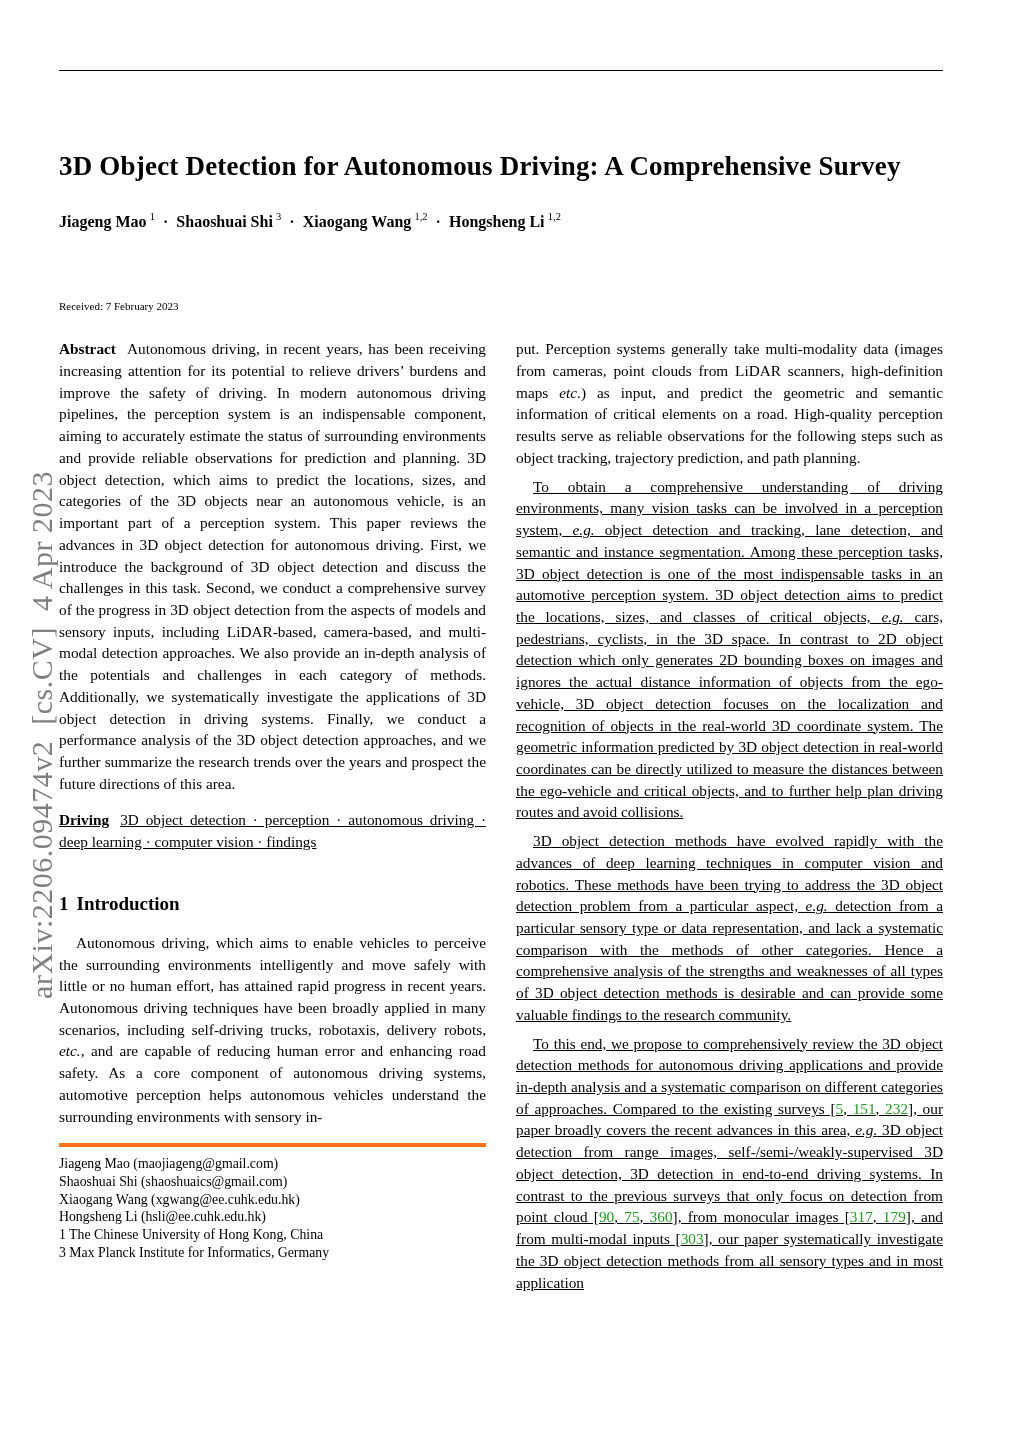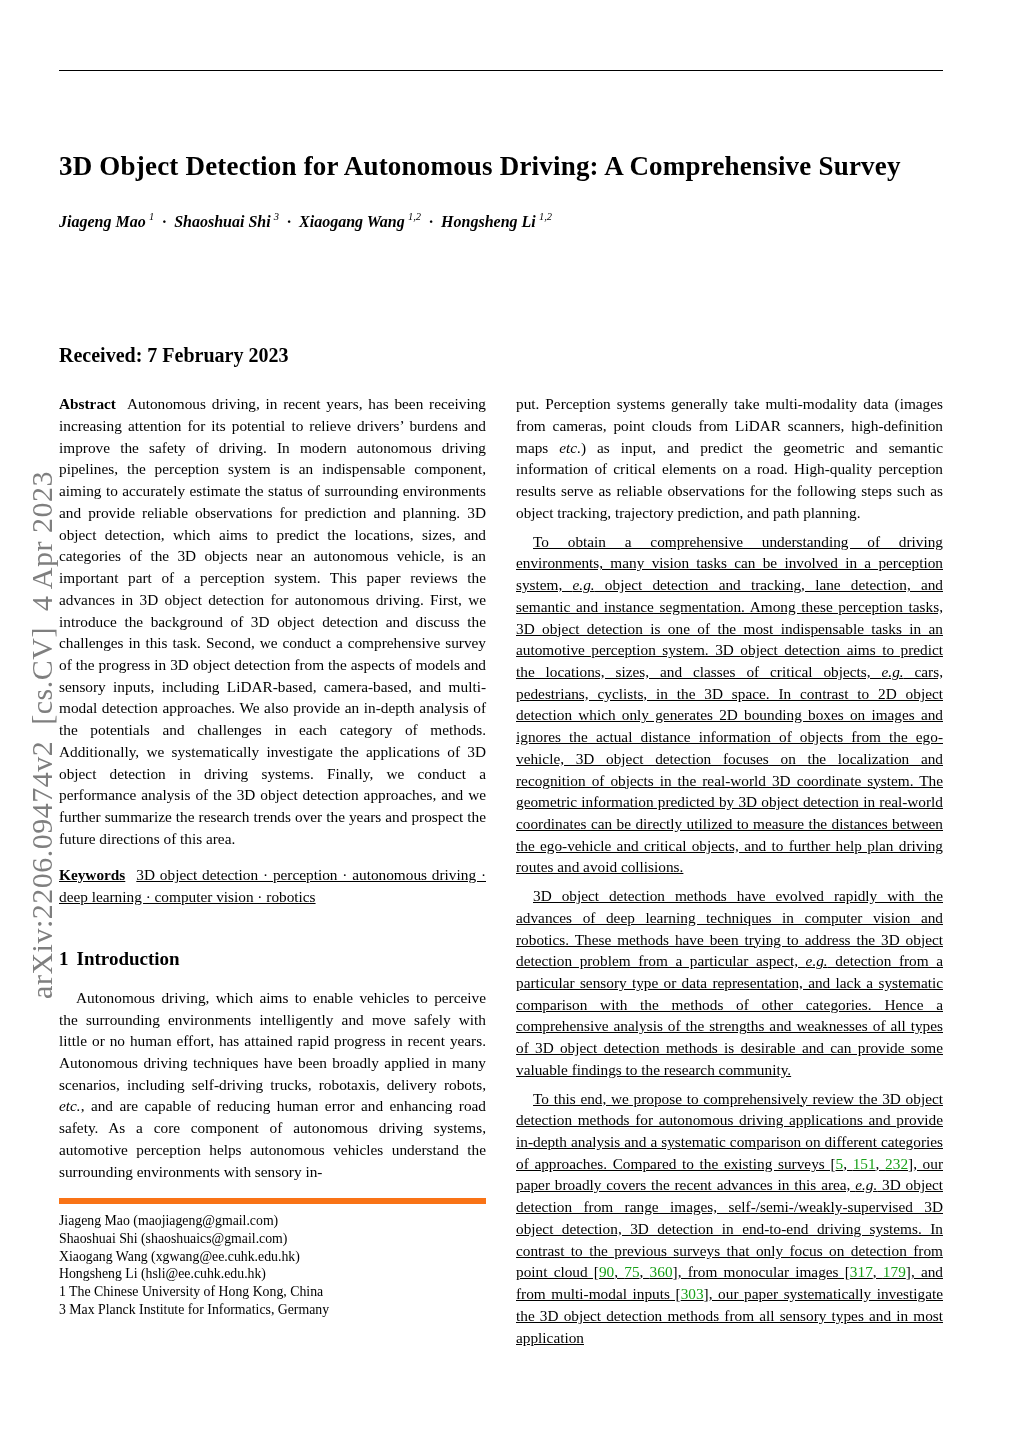--- a/index.html
+++ b/index.html
@@ -9,37 +9,37 @@
     position:relative; overflow:hidden;
     font-family:"Liberation Serif", serif;
     color:#000;
   }
   .page { padding:0 81px 0 59px; }
   .top-rule { margin-top:70px; border-top:1.6px solid #000; }
   .title {
     margin-top:80px;
     font-size:27px; font-weight:bold; letter-spacing:.2px;
   }
-  .authors { margin-top:30px; font-size:16px; font-weight:bold;font-style:italic; }
+  .authors { margin-top:30px; font-size:16px; font-weight:bold; }
   .authors sup { font-size:10.5px; font-weight:normal; position:relative; top:-1px; }
   .author-sep { font-weight:bold; margin:0 8px; }
-  .received { margin-top:113px; font-size:20px;font-weight:bold; }
+  .received { margin-top:69px; font-size:11px; }
   .columns { display:flex; gap:30px; margin-top:26px; }
   .col { width:438px; font-size:15.3px; line-height:1.42; text-align:justify; }
   .col p + p { margin-top:7px;text-decoration:underline; }
   .abstract-label, .keywords-label { font-weight:bold; margin-right:11px; }
   .abstract-block { margin-bottom:15px; }
   .keywords-block { margin-bottom:38px; }
   .section-heading { font-size:19px; font-weight:bold; margin-bottom:14px; }
   .section-heading .num { margin-right:8px; }
   .indent { text-indent:17px; }
   .seg-italic { font-style:italic; }
   .footnote-block {
     margin-top:16px;
-    border-top:6px solid #f97316;
+    border-top:4px solid #f97316;
     padding-top:8px;
     font-size:13.8px; line-height:1.28;
     text-align:left;
   }
   .arxiv-watermark {
     position:absolute;
     top:735px; left:42px;
     transform:translate(-50%,-50%) rotate(-90deg);
     white-space:pre;
     font-size:30px;
@@ -63,21 +63,21 @@
   </div>
 
   <div class="received">Received: 7 February 2023</div>
 
   <div class="columns">
 
     <div class="col">
 
       <p class="abstract-block"><span class="abstract-label">Abstract</span><span>Autonomous driving, in recent years, has been receiving increasing attention for its potential to relieve drivers’ burdens and improve the safety of driving. In modern autonomous driving pipelines, the perception system is an indispensable component, aiming to accurately estimate the status of surrounding environments and provide reliable observations for prediction and planning. 3D object detection, which aims to predict the locations, sizes, and categories of the 3D objects near an autonomous vehicle, is an important part of a perception system. This paper reviews the advances in 3D object detection for autonomous driving. First, we introduce the background of 3D object detection and discuss the challenges in this task. Second, we conduct a comprehensive survey of the progress in 3D object detection from the aspects of models and sensory inputs, including LiDAR-based, camera-based, and multi-modal detection approaches. We also provide an in-depth analysis of the potentials and challenges in each category of methods. Additionally, we systematically investigate the applications of 3D object detection in driving systems. Finally, we conduct a performance analysis of the 3D object detection approaches, and we further summarize the research trends over the years and prospect the future directions of this area.</span></p>
 
-      <p class="keywords-block"><span class="keywords-label">Keywords</span><span>3D object detection · perception · autonomous driving · deep learning · computer vision · robotics</span></p>
+      <p class="keywords-block"><span class="keywords-label">Driving</span><span>3D object detection · perception · autonomous driving · deep learning · computer vision · findings</span></p>
 
       <div class="section-heading"><span class="num">1</span><span>Introduction</span></div>
 
       <p class="indent"><span>Autonomous driving, which aims to enable vehicles to perceive the surrounding environments intelligently and move safely with little or no human effort, has attained rapid progress in recent years. Autonomous driving techniques have been broadly applied in many scenarios, including self-driving trucks, robotaxis, delivery robots, </span><span class="seg-italic">etc.</span><span>, and are capable of reducing human error and enhancing road safety. As a core component of autonomous driving systems, automotive perception helps autonomous vehicles understand the surrounding environments with sensory in-</span></p>
 
       <div class="footnote-block">
         <div>Jiageng Mao (maojiageng@gmail.com)</div>
         <div>Shaoshuai Shi (shaoshuaics@gmail.com)</div>
         <div>Xiaogang Wang (xgwang@ee.cuhk.edu.hk)</div>
         <div>Hongsheng Li (hsli@ee.cuhk.edu.hk)</div>

